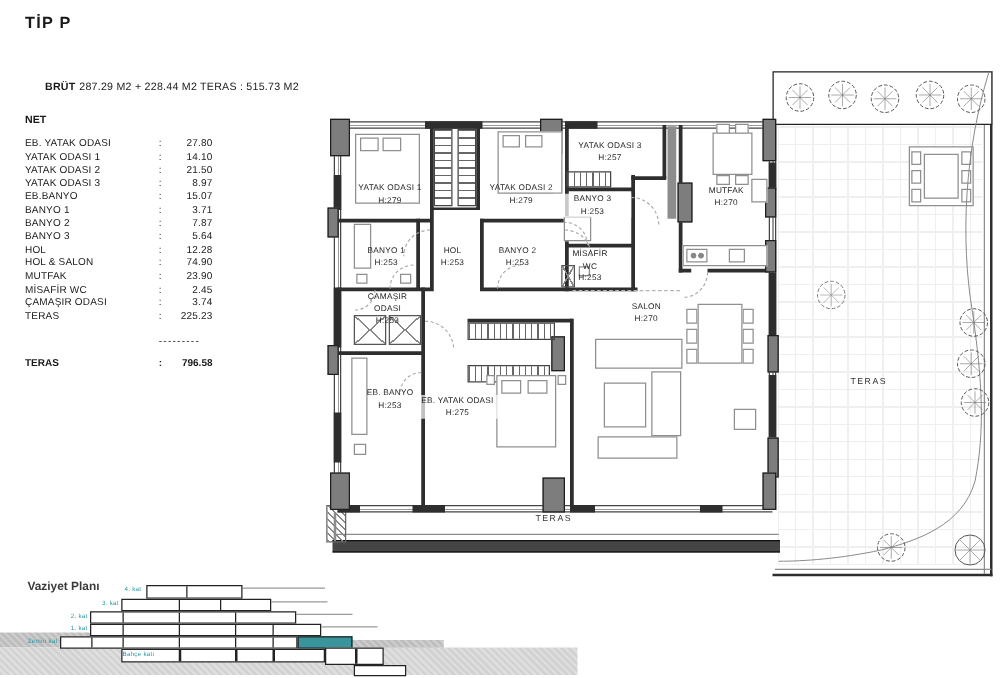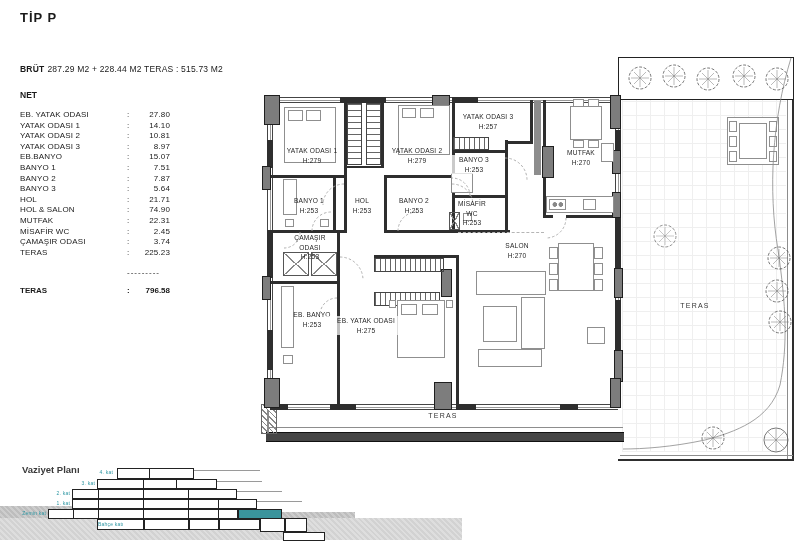--- a/index.html
+++ b/index.html
@@ -1,21 +1,21 @@
 <!DOCTYPE html>
 <html><head>
 <meta charset="utf-8">
 <style>
   html,body{margin:0;padding:0}
   body{width:800px;height:542px;background:#fff;position:relative;overflow:hidden;
        font-family:"Liberation Sans",sans-serif;color:#1a1a1a;}
   .abs{position:absolute}
   
   .title{position:absolute;left:20px;top:10px;font-size:13px;font-weight:bold;letter-spacing:1px}
-  .brut{position:absolute;left:20px;top:64px;font-size:8.5px;letter-spacing:.2px}
+  .brut{position:absolute;left:36px;top:64px;font-size:8.5px;letter-spacing:.2px}
   .brut b{margin-right:3px}
   .net{position:absolute;left:20px;top:90px;font-size:8.5px;font-weight:bold}
   .rooms{position:absolute;left:20px;top:110px;width:150px}
   .row{display:grid;grid-template-columns:107px 8px 35px;font-size:8px;line-height:10.6px;letter-spacing:.15px}
   .rc::before{content:":"}
   .rv{text-align:right}
   .divline{position:absolute;left:127px;top:268px;font-size:8px;letter-spacing:1px}
   .toplam{position:absolute;left:20px;top:286px;width:150px;display:grid;grid-template-columns:107px 8px 35px;font-size:8px;font-weight:bold}
   
   .w{position:absolute;background:#2e2e2e}
@@ -69,61 +69,61 @@
       <span class="rv">27.80</span>
     </div>
   <div class="row">
       <span>YATAK ODASI 1</span>
       <span class="rc"></span>
       <span class="rv">14.10</span>
     </div>
   <div class="row">
       <span>YATAK ODASI 2</span>
       <span class="rc"></span>
-      <span class="rv">10.81</span>
+      <span class="rv">21.50</span>
     </div>
   <div class="row">
       <span>YATAK ODASI 3</span>
       <span class="rc"></span>
       <span class="rv">8.97</span>
     </div>
   <div class="row">
       <span>EB.BANYO</span>
       <span class="rc"></span>
       <span class="rv">15.07</span>
     </div>
   <div class="row">
       <span>BANYO 1</span>
       <span class="rc"></span>
-      <span class="rv">7.51</span>
+      <span class="rv">3.71</span>
     </div>
   <div class="row">
       <span>BANYO 2</span>
       <span class="rc"></span>
       <span class="rv">7.87</span>
     </div>
   <div class="row">
       <span>BANYO 3</span>
       <span class="rc"></span>
       <span class="rv">5.64</span>
     </div>
   <div class="row">
       <span>HOL</span>
       <span class="rc"></span>
-      <span class="rv">21.71</span>
+      <span class="rv">12.28</span>
     </div>
   <div class="row">
       <span>HOL &amp; SALON</span>
       <span class="rc"></span>
       <span class="rv">74.90</span>
     </div>
   <div class="row">
       <span>MUTFAK</span>
       <span class="rc"></span>
-      <span class="rv">22.31</span>
+      <span class="rv">23.90</span>
     </div>
   <div class="row">
       <span>MİSAFİR WC</span>
       <span class="rc"></span>
       <span class="rv">2.45</span>
     </div>
   <div class="row">
       <span>ÇAMAŞIR ODASI</span>
       <span class="rc"></span>
       <span class="rv">3.74</span>

